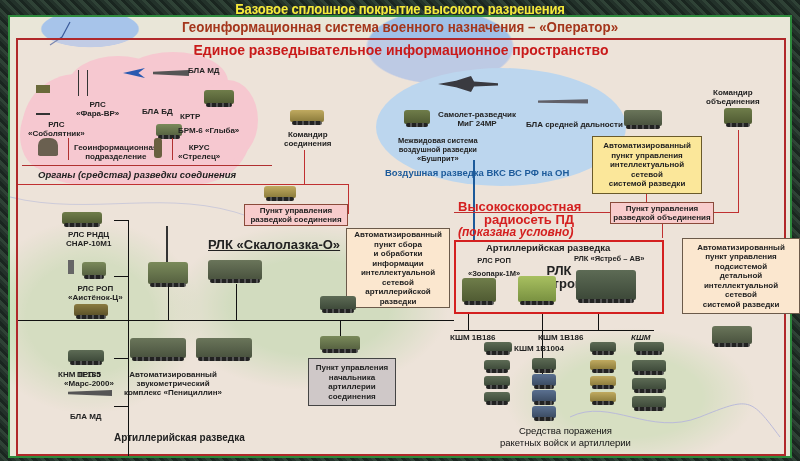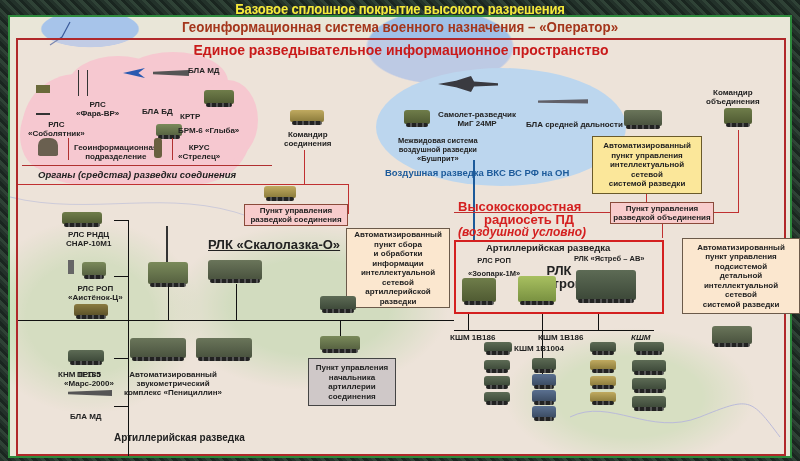--- a/index.html
+++ b/index.html
@@ -150,21 +150,21 @@
 системой разведки</div>
     <div class="veh truck" style="left:694px;top:286px;width:40px;height:18px;"></div>
 
     <div class="veh sand-veh" style="left:246px;top:146px;width:32px;height:12px;"></div>
     <div class="box pink" style="left:226px;top:164px;width:104px;height:22px;white-space:pre;">Пункт управления
 разведкой соединения</div>
     <div class="rline" style="left:330px;top:144px;width:1px;height:30px;"></div>
 
     <div class="lbl" style="left:440px;top:160px;font-size:13px;color:#d42020;line-height:13px;text-align:center;">Высокоскоростная</div>
     <div class="lbl" style="left:466px;top:173px;font-size:13px;color:#d42020;line-height:13px;">радиосеть ПД</div>
-    <div class="lbl" style="left:440px;top:186px;font-size:12px;color:#d42020;font-style:italic;line-height:13px;">(воздушной условно)</div>
+    <div class="lbl" style="left:440px;top:186px;font-size:12px;color:#d42020;font-style:italic;line-height:13px;">(показана условно)</div>
 
     <div class="box beige" style="left:328px;top:188px;width:104px;height:80px;white-space:pre;">Автоматизированный
 пункт сбора
 и обработки
 информации
 интеллектуальной
 сетевой
 артиллерийской
 разведки</div>
 
@@ -253,14 +253,16 @@
       <div class="veh sand-veh" style="left:572px;top:336px;width:26px;height:10px;"></div>
       <div class="veh sand-veh" style="left:572px;top:352px;width:26px;height:10px;"></div>
     </div>
     <div>
       <div class="veh dark-veh" style="left:616px;top:302px;width:30px;height:10px;"></div>
       <div class="veh dark-veh" style="left:614px;top:320px;width:34px;height:12px;"></div>
       <div class="veh dark-veh" style="left:614px;top:338px;width:34px;height:12px;"></div>
       <div class="veh dark-veh" style="left:614px;top:356px;width:34px;height:12px;"></div>
     </div>
 
+    <div class="lbl" style="left:482px;top:385px;font-size:9.5px;line-height:12px;white-space:pre;font-weight:normal;color:#111;">Средства поражения
+ракетных войск и артиллерии</div>
   </div>
 </div>
 
 </body></html>

